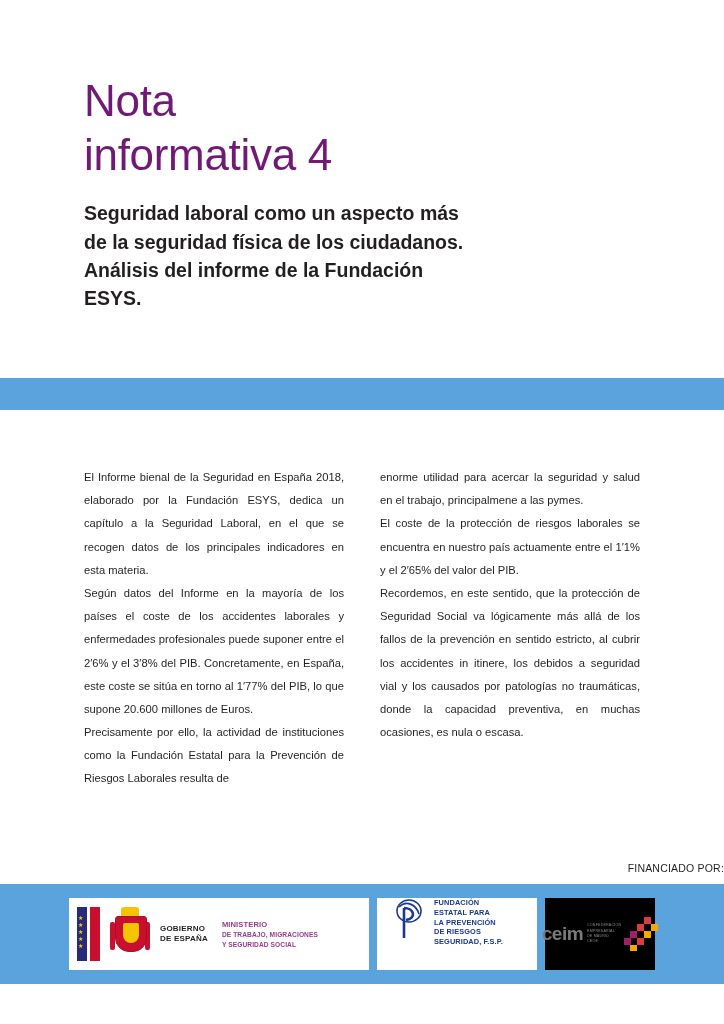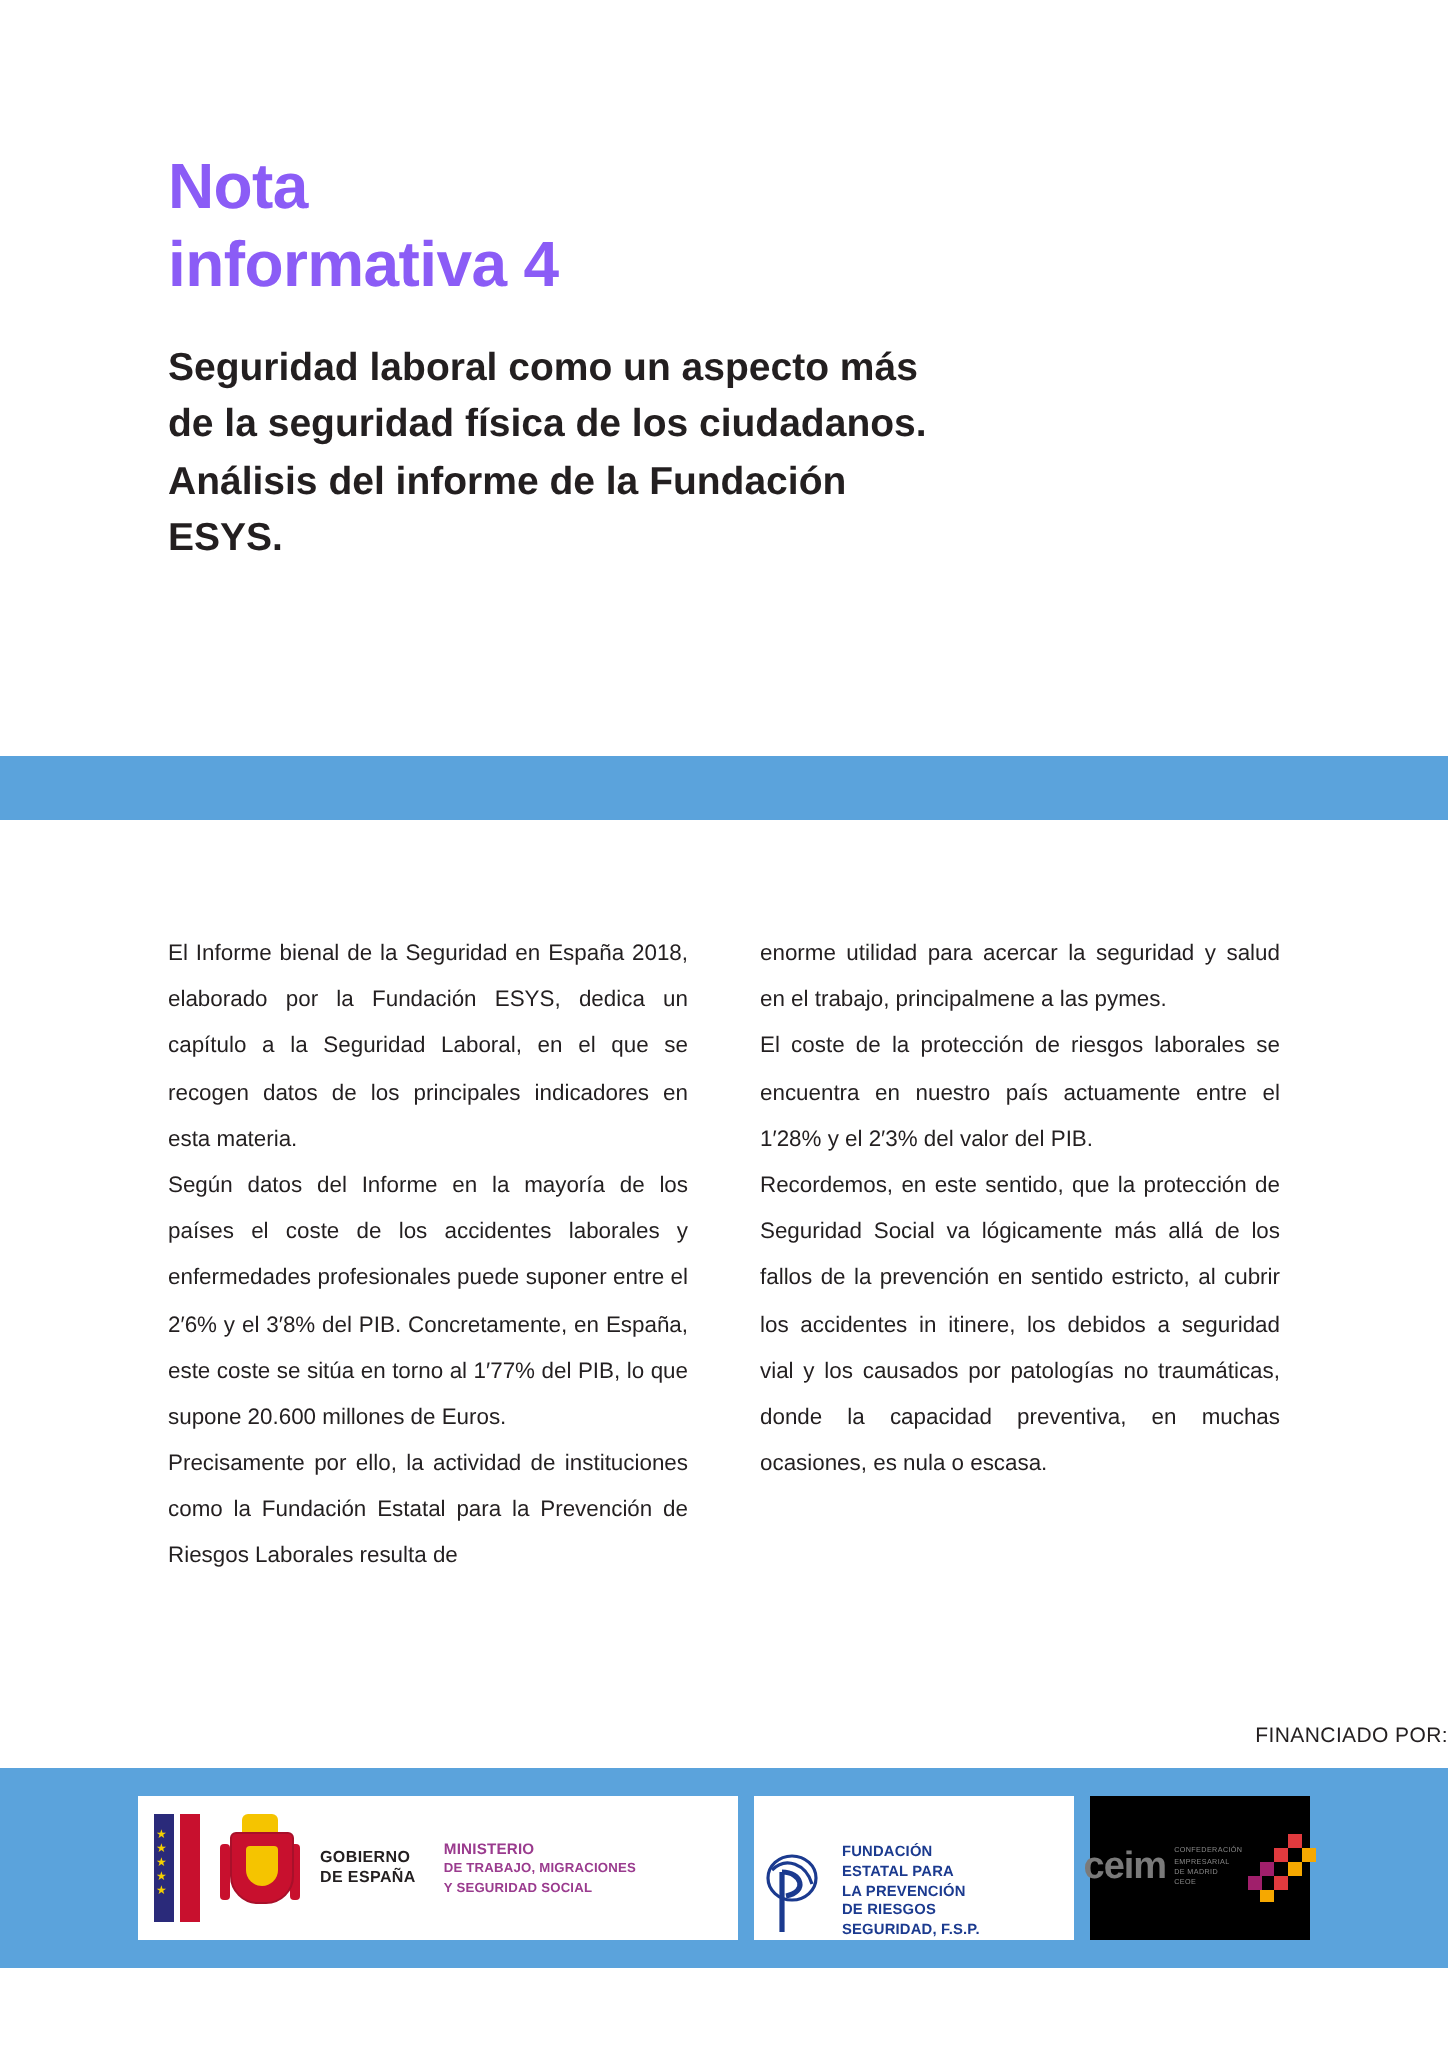--- a/index.html
+++ b/index.html
@@ -22,23 +22,23 @@
   }
 
   
   .title-block {
     position: absolute;
     left: 84px;
     top: 74px;
     width: 420px;
   }
   .main-title {
-    color: #8b5cf6;
-    font-size: 32px;
-    font-weight: bold;
+    color: #701a75;
+    font-size: 44px;
+    font-weight: normal;
     line-height: 1.22;
     letter-spacing: -0.3px;
     margin: 0;
   }
   .main-title .line2 {
     display: block;
   }
   .subtitle {
     margin: 18px 0 0 0;
     color: #231f20;
@@ -215,22 +215,22 @@
     white-space: nowrap;
   }
   .min-text .big { font-size: 7.6px; }
 
   
   .fe-box {
     width: 160px;
     height: 72px;
     background: #ffffff;
     display: flex;
-    align-items: flex-end;
-    padding-left: 2px;
+    align-items: flex-start;
+    padding-left: 15px;
     box-sizing: border-box;
   }
   .fe-mark {
     width: 34px;
     height: 44px;
     position: relative;
     margin-right: 8px;
     flex: 0 0 34px;
   }
   .fe-text {
@@ -288,21 +288,21 @@
   <div class="blue-band"></div>
 
   <div class="body-area">
     <div class="col">
       <p>El Informe bienal de la Seguridad en España 2018, elaborado por la Fundación ESYS, dedica un capítulo a la Seguridad Laboral, en el que se recogen datos de los principales indicadores en esta materia.</p>
       <p>Según datos del Informe en la mayoría de los países el coste de los accidentes laborales y enfermedades profesionales puede suponer entre el 2′6% y el 3′8% del PIB. Concretamente, en España, este coste se sitúa en torno al 1′77% del PIB, lo que supone 20.600 millones de Euros.</p>
       <p>Precisamente por ello, la actividad de instituciones como la Fundación Estatal para la Prevención de Riesgos Laborales resulta de</p>
     </div>
     <div class="col">
       <p>enorme utilidad para acercar la seguridad y salud en el trabajo, principalmene a las pymes.</p>
-      <p>El coste de la protección de riesgos laborales se encuentra en nuestro país actuamente entre el 1′28% y el 2′3% del valor del PIB.</p>
+      <p>El coste de la protección de riesgos laborales se encuentra en nuestro país actuamente entre el 1′1% y el 2′65% del valor del PIB.</p>
       <p>Recordemos, en este sentido, que la protección de Seguridad Social va lógicamente más allá de los fallos de la prevención en sentido estricto, al cubrir los accidentes in itinere, los debidos a seguridad vial y los causados por patologías no traumáticas, donde la capacidad preventiva, en muchas ocasiones, es nula o escasa.</p>
     </div>
   </div>
 
   <div class="financiado">FINANCIADO POR:</div>
   <div class="footer-band"></div>
 
   <div class="footer-inner">
 
     <div class="gob-box">

